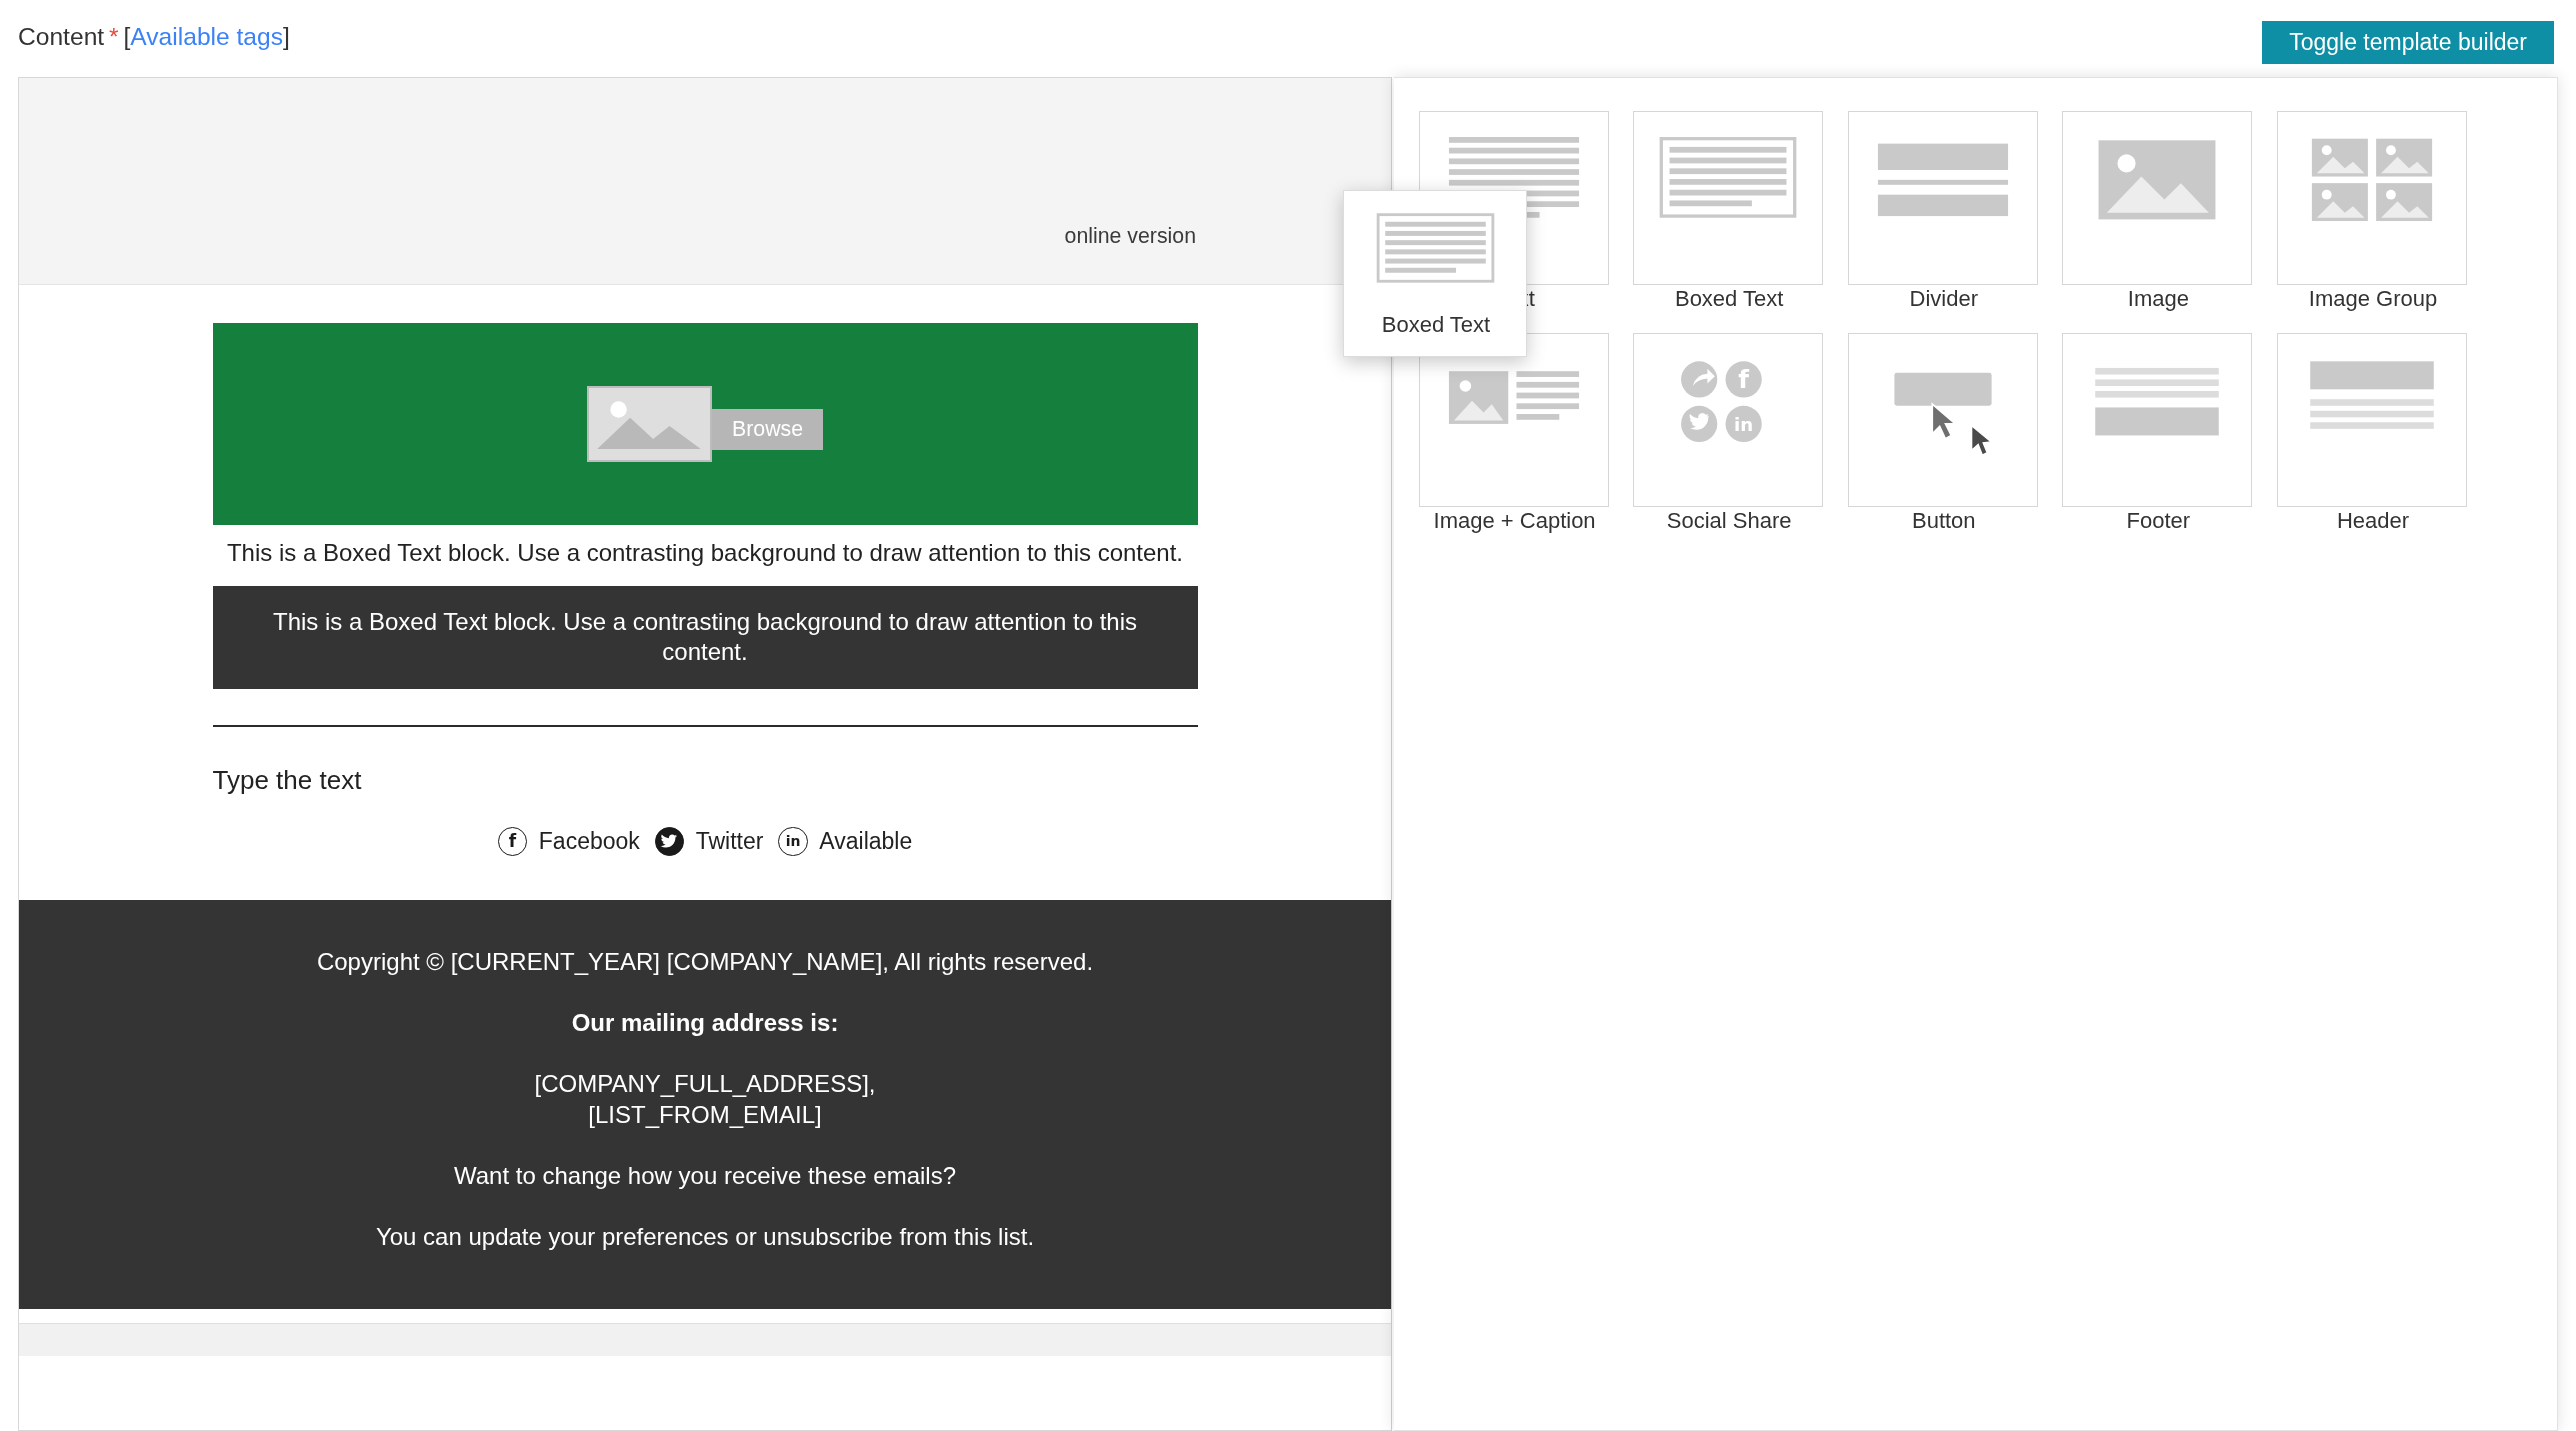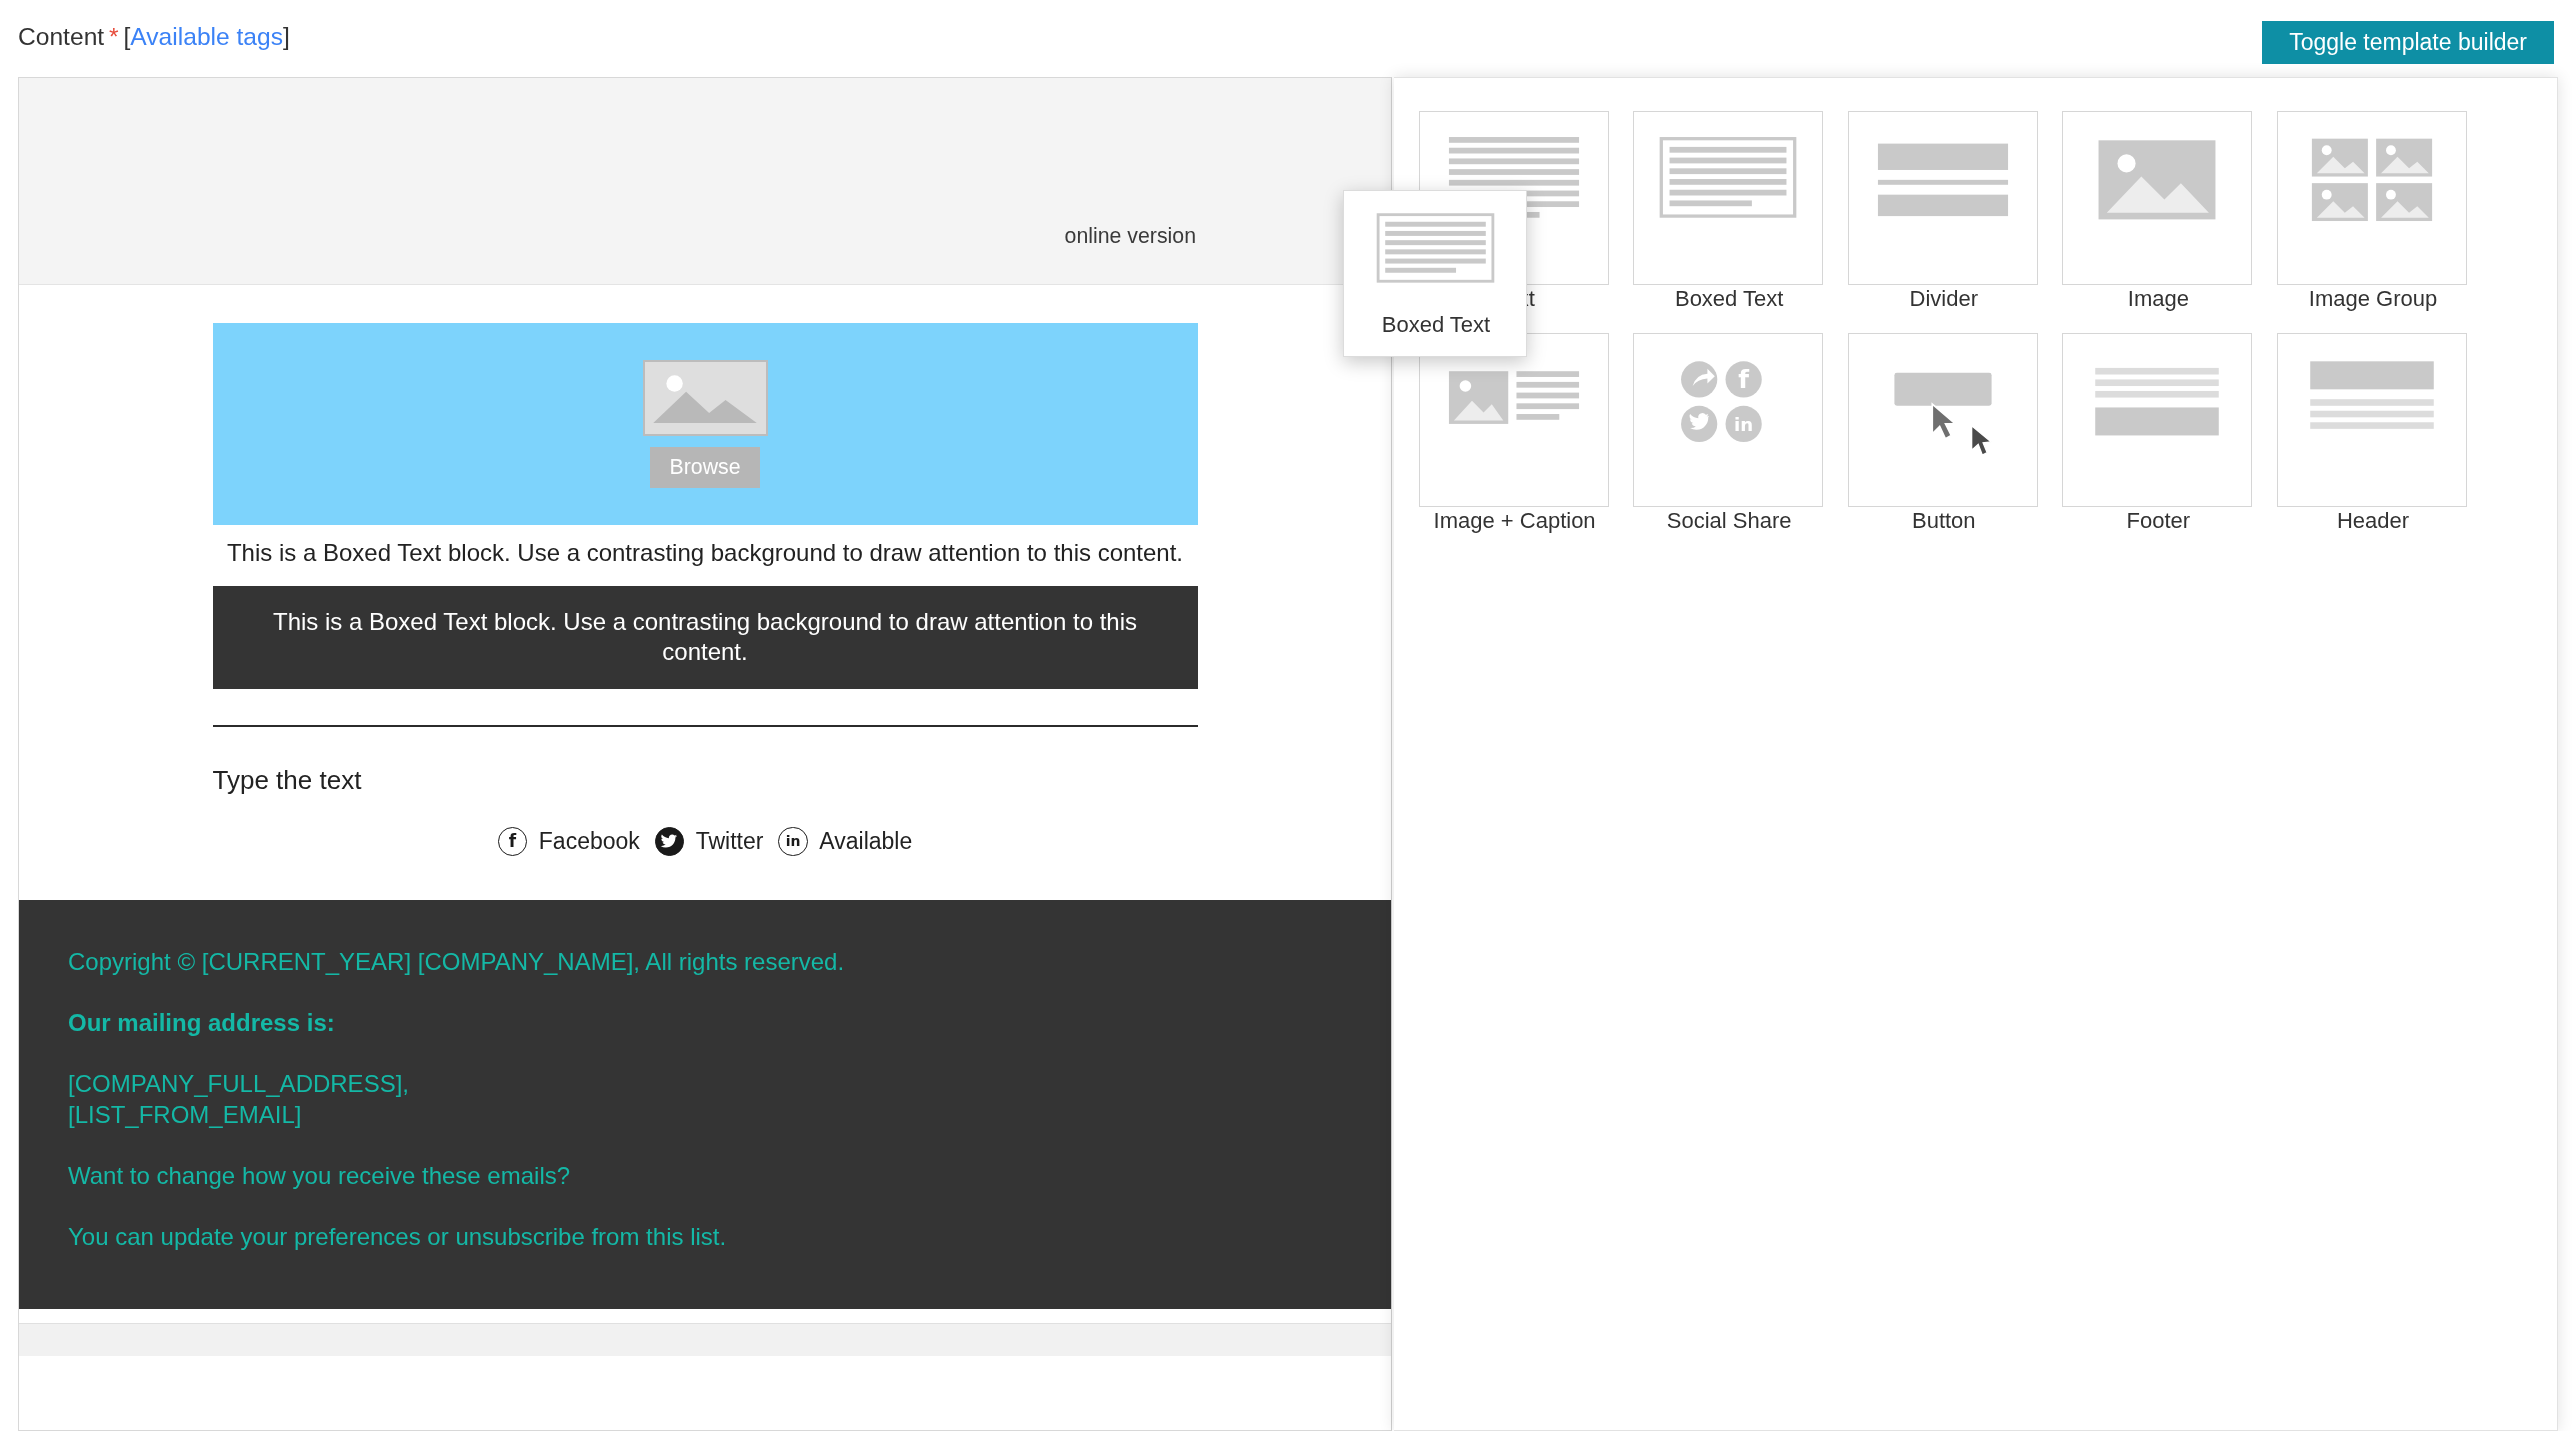--- a/index.html
+++ b/index.html
@@ -57,22 +57,22 @@
   .online-version {
     position: absolute; right: 195px; top: 158px;
     transform: translateY(-50%);
     font-size: 21.3px; color: #3a3a3a; text-align: center;
   }
 
   .email-body { background: #ffffff; padding: 0; }
 
   .img-block {
     margin: 38px auto 0; width: 985px; height: 202px;
-    background: #7dd3fc;
-    display: flex; flex-direction: column;
+    background: #15803d;
+    display: flex; flex-direction: row;
     align-items: center; justify-content: center;
   }
   .img-placeholder {
     width: 125px; height: 76px; border: 2.5px solid #bcbcbc;
     background: #dedede; position: relative;
   }
   .img-placeholder svg { position: absolute; left: 0; top: 0; }
   .browse-btn {
     margin-top: 11.5px;
     background: #b6b6b6; color: #ffffff;
@@ -112,22 +112,22 @@
   .circle-icon {
     width: 29.6px; height: 29.6px; border-radius: 50%;
     border: 1.6px solid #1a1a1a; color: #1a1a1a;
     display: flex; align-items: center; justify-content: center;
     font-size: 17px; font-weight: bold;
     font-family: "DejaVu Sans", sans-serif;
   }
   .circle-icon.filled { background: #1a1a1a; color: #ffffff; border-color: #1a1a1a; }
 
   .footer-block {
-    margin-top: 44px; background: #343434; color: #14b8a6;
-    padding: 46px 49px 57px; 
+    margin-top: 44px; background: #343434; color: #ffffff;
+    padding: 46px 49px 57px; text-align: center;
   }
   .footer-line { font-size: 24px; line-height: 1.3; margin: 0 0 29.6px; }
   .footer-line.bold { font-weight: bold; }
   .footer-line:last-child { margin-bottom: 0; }
 
   .bottom-strip {
     height: 33px; background: #f1f1f1; border-top: 0.8px solid #e0e0e0;
     margin-top: 14.8px;
   }
 

